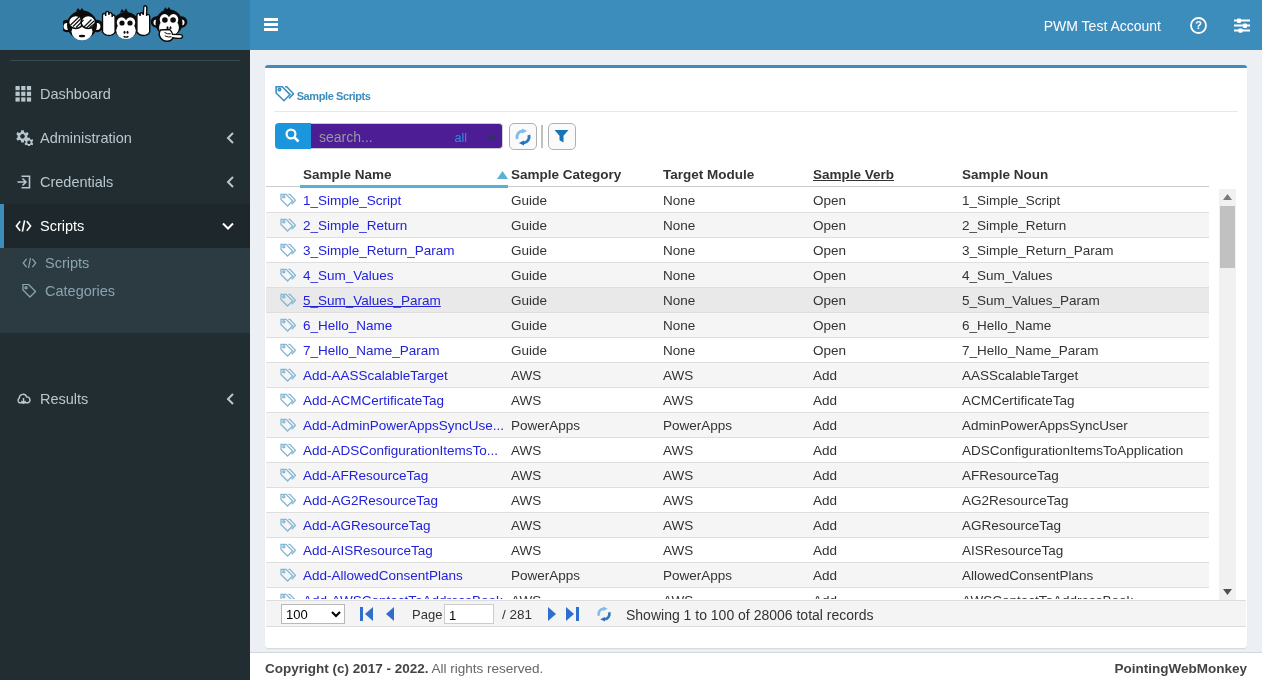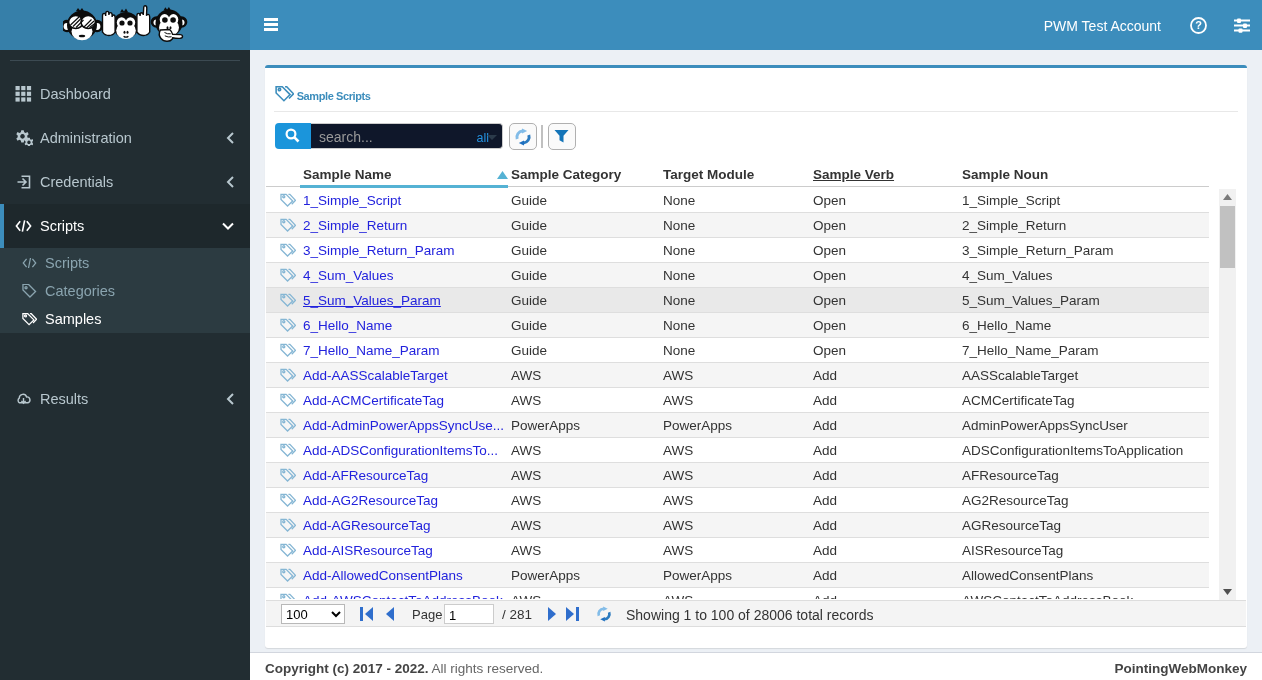--- a/index.html
+++ b/index.html
@@ -20,23 +20,23 @@
 .smi .tx { position:absolute; left:45px; top:6px; font-size:14.5px; }
 .hamb { position:absolute; left:264px; top:18px; }
 .hamb div { width:14px; height:2.5px; background:#fff; margin-bottom:2.5px; }
 .acct { position:absolute; right:101px; top:18px; color:#fff; font-size:14px; }
 .navic { position:absolute; top:10px; color:#fff; }
 .content { position:absolute; left:250px; top:50px; width:1012px; height:602px; background:#ecf0f5; }
 .card { position:absolute; left:15px; top:15px; width:982px; height:583px; background:#fff; border-top:3px solid #3c8dbc; border-radius:3px; box-shadow:0 1px 1px rgba(0,0,0,0.1); }
 .title { position:absolute; left:10px; top:17px; color:#3c8dbc; font-size:11px; font-weight:bold; letter-spacing:-0.4px; }
 .hr1 { position:absolute; left:9px; top:43px; width:964px; height:1px; background:#e8e8e8; }
 .searchbtn { position:absolute; left:10px; top:55px; width:36px; height:26px; background:#1b95db; border-radius:4px 0 0 4px; }
-.searchinput { position:absolute; left:46px; top:55px; width:192px; height:26px; border:1px solid #ccc; border-left:none; border-radius:0 4px 4px 0; background:#0f172a; }
+.searchinput { position:absolute; left:46px; top:55px; width:192px; height:26px; border:1px solid #ccc; border-left:none; border-radius:0 4px 4px 0; background:#4c1d95; }
 .ph { position:absolute; left:8px; top:5px; color:#999; font-size:14px; }
-.alltx { position:absolute; right:13px; top:6.5px; color:#2492e0; font-size:12.5px; }
+.alltx { position:absolute; right:35px; top:6.5px; color:#2492e0; font-size:12.5px; }
 .caret { position:absolute; right:5.5px; top:11px; width:0; height:0; border-left:5px solid transparent; border-right:5px solid transparent; border-top:5.5px solid #2b3a4a; }
 .rfbtn { position:absolute; left:244px; top:55px; width:28px; height:27px; background:#fafafa; border:1.5px solid #b0b0b0; border-radius:5px; }
 .vsep { position:absolute; left:276px; top:57px; width:1.5px; height:23px; background:#c0c0c0; }
 .fltbtn { position:absolute; left:283px; top:55px; width:28px; height:27px; background:#fafafa; border:1.5px solid #b0b0b0; border-radius:5px; }
 .thead { position:absolute; left:1px; top:95px; width:943px; height:24px; font-weight:bold; font-size:13.5px; color:#333; border-bottom:1px solid #ccc; }
 .thead span { position:absolute; top:4px; }
 .sortline { position:absolute; left:35px; top:117px; width:208px; height:3px; background:#55b2d4; }
 .tbody { position:absolute; left:1px; top:120px; width:943px; height:411px; overflow:hidden; font-size:13.5px; }
 .row { position:absolute; left:0; width:943px; height:25px; border-bottom:1px solid #dedede; }
 .row.even { background:#f5f5f5; }
@@ -207,30 +207,20 @@
 </div>
 <div class="smi" style="top:227px;">
   <svg class="ic" viewBox="0 0 16 15">
         <g stroke="#8aa4af" stroke-width="1.4" fill="none">
           <path d="M1,1.5 L7,1.5 L14.5,9 L8.5,15 L1,7.5 z" transform="translate(0,-1)"></path>
           <circle cx="4.3" cy="4" r="1.1"></circle>
         </g>
       </svg>
   <span class="tx">Categories</span>
 </div>
-<div class="smi" style="top:255px; color:#fff;">
-  <svg class="ic" viewBox="0 0 17 15">
-        <g stroke="#fff" stroke-width="1.4" fill="none">
-          <path d="M1,1.5 L6.5,1.5 L13.5,8.5 L8,14 L1,7 z"></path>
-          <circle cx="4" cy="4" r="1.1"></circle>
-          <path d="M9,1.5 L10.5,1.5 L16.5,7.8 L12.5,12"></path>
-        </g>
-      </svg>
-  <span class="tx">Samples</span>
-</div>
 <div class="mi" style="top:327px;padding-left:24px;">
   <svg class="ic" viewBox="0 0 18 14">
         <g>
           <path d="M4.5,6 a4,4 0 0 1 7.8,-1.2 a3.2,3.2 0 0 1 1.4,6.2 l-9,0 a3,3 0 0 1 -0.2,-5 z" fill="none" stroke="#b8c7ce" stroke-width="1.5"></path>
           <path d="M9,6 L9,11 M6.8,9 L9,11.5 L11.2,9" stroke="#b8c7ce" stroke-width="1.5" fill="none"></path>
         </g>
       </svg>
   <span class="tx">Results</span>
   <svg class="ch" width="8" height="12" viewBox="0 0 8 12">
         <path d="M7,1 L2,6 L7,11" stroke="#b8c7ce" stroke-width="2" fill="none"></path>

